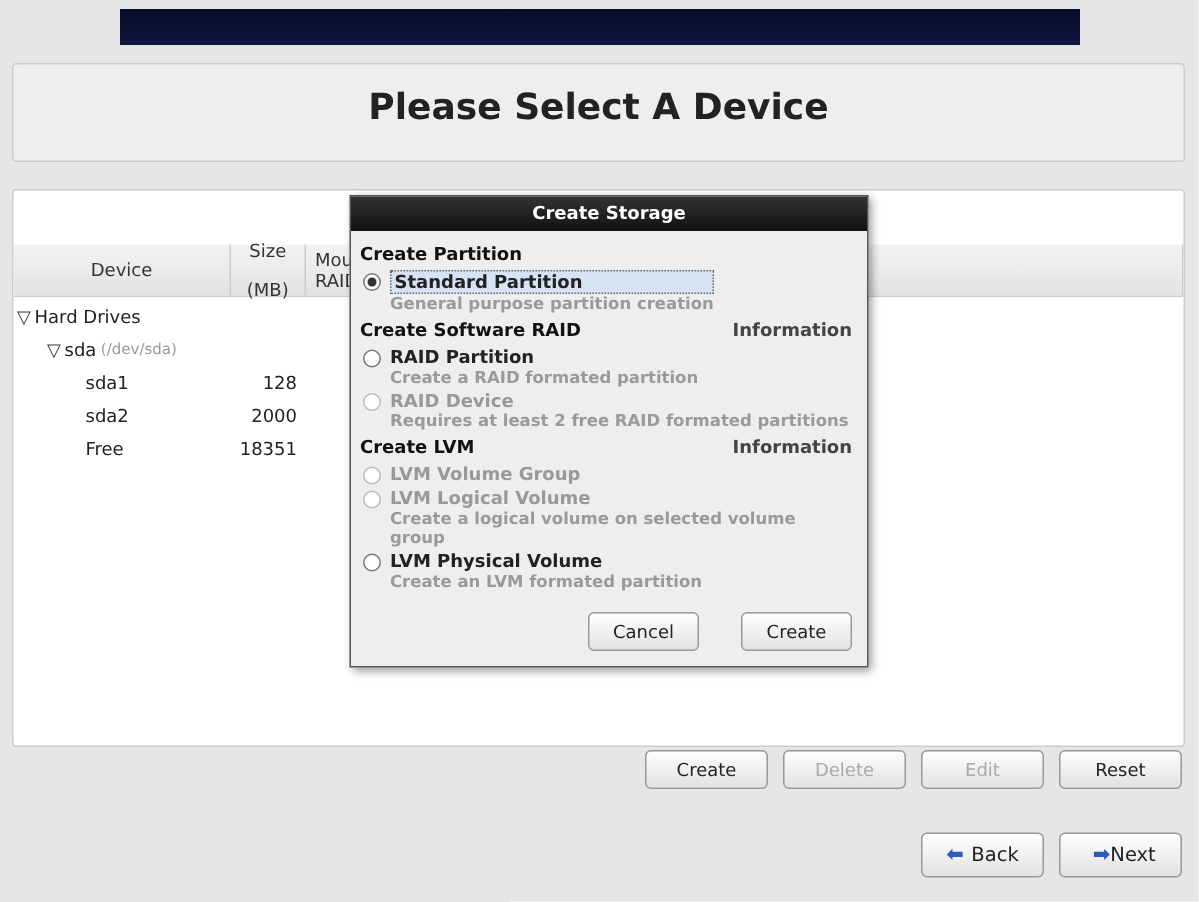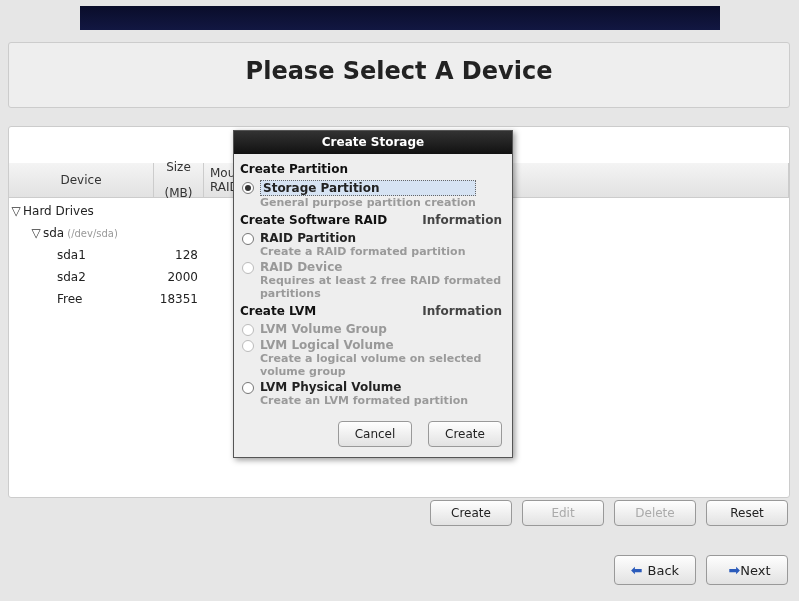--- a/index.html
+++ b/index.html
@@ -126,21 +126,21 @@
   .btn.nav { min-width: 82px; height: 30px; font-size: 13px; }
   .btn .nav-icon { margin-right: 5px; font-size: 14px; font-weight: bold; }
   .btn .nav-icon.right { margin: 0 0 0 5px; }
   .blue { color: #2b5bbb; }
 
   
   .modal {
     position: absolute;
     top: 130px;
     left: 233px;
-    width: 280px;
+    width: 346px;
     background: #eeeeee;
     border: 1px solid #555;
     box-shadow: 2px 2px 6px rgba(0,0,0,0.4);
   }
   .modal-title {
     background: linear-gradient(#333, #111);
     color: #fff;
     font-size: 12px;
     font-weight: bold;
     text-align: center;
@@ -174,21 +174,21 @@
   }
   .opt-radio.dim { border-color: #bbb; }
   .opt-text { display: flex; flex-direction: column; }
   .opt-label { color: #222; font-size: 12px; }
   .opt-label.selbox { border: 1px dotted #666; padding: 0 2px; background: #d6e3f3; }
   .opt-label.dim { color: #999; }
   .opt-desc { color: #9a9a9a; font-size: 11px; }
   .modal-footer {
     display: flex;
     justify-content: flex-end;
-    gap: 16px;
+    gap: 28px;
     padding: 8px 10px 10px 0;
   }
 
   .watermark {
     position: absolute;
     top: 300px;
     left: 250px;
     color: rgba(180,120,100,0.35);
     font-family: monospace;
     font-size: 14px;
@@ -253,22 +253,22 @@
           <span>Free</span>
         </div>
       <div class="col-size">18351</div>
       <div class="col-mount"></div>
     </div>
   </div>
 </div>
 
 <div class="action-row">
   <div class="btn">Create</div>
+  <div class="btn disabled">Delete</div>
   <div class="btn disabled">Edit</div>
-  <div class="btn disabled">Delete</div>
   <div class="btn">Reset</div>
 </div>
 
 <div class="nav-row">
   <div class="btn nav">
     <span class="nav-icon blue">⬅</span>
     <span>Back</span>
   </div>
   <div class="btn nav">
     <span class="nav-icon blue right">➡</span>
@@ -280,21 +280,21 @@
 
 <div class="modal">
   <div class="modal-title">Create Storage</div>
   <div class="modal-body">
     <div class="section-head">
       <span>Create Partition</span>
     </div>
     <div class="opt-row">
       <span class="opt-radio checked"></span>
       <span class="opt-text">
-        <span class="opt-label selbox">Storage Partition</span>
+        <span class="opt-label selbox">Standard Partition</span>
         <span class="opt-desc">General purpose partition creation</span>
       </span>
     </div>
 
     <div class="section-head">
       <span>Create Software RAID</span>
       <span class="info-link">Information</span>
     </div>
     <div class="opt-row">
       <span class="opt-radio"></span>

